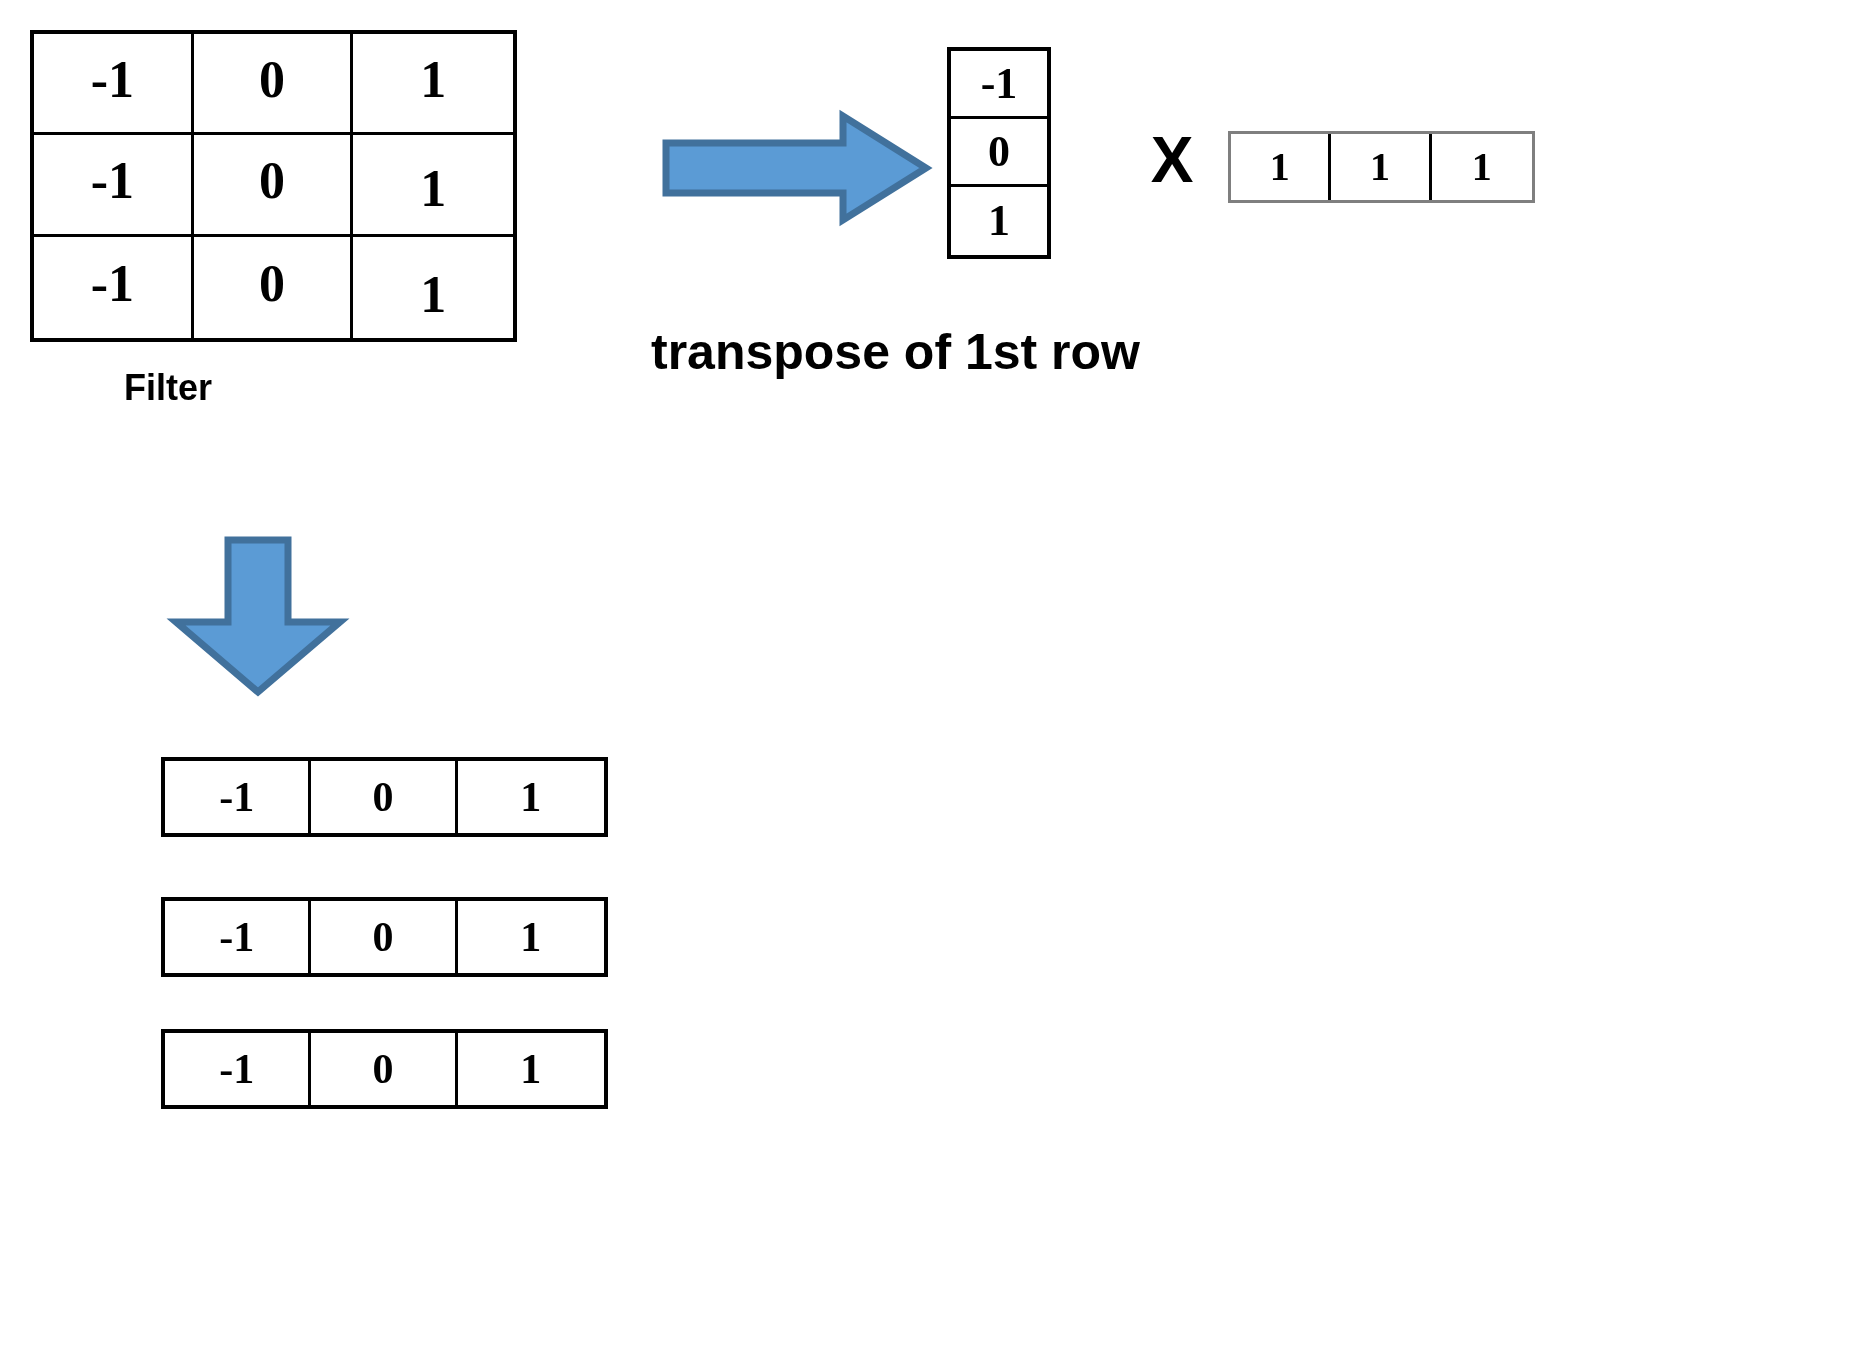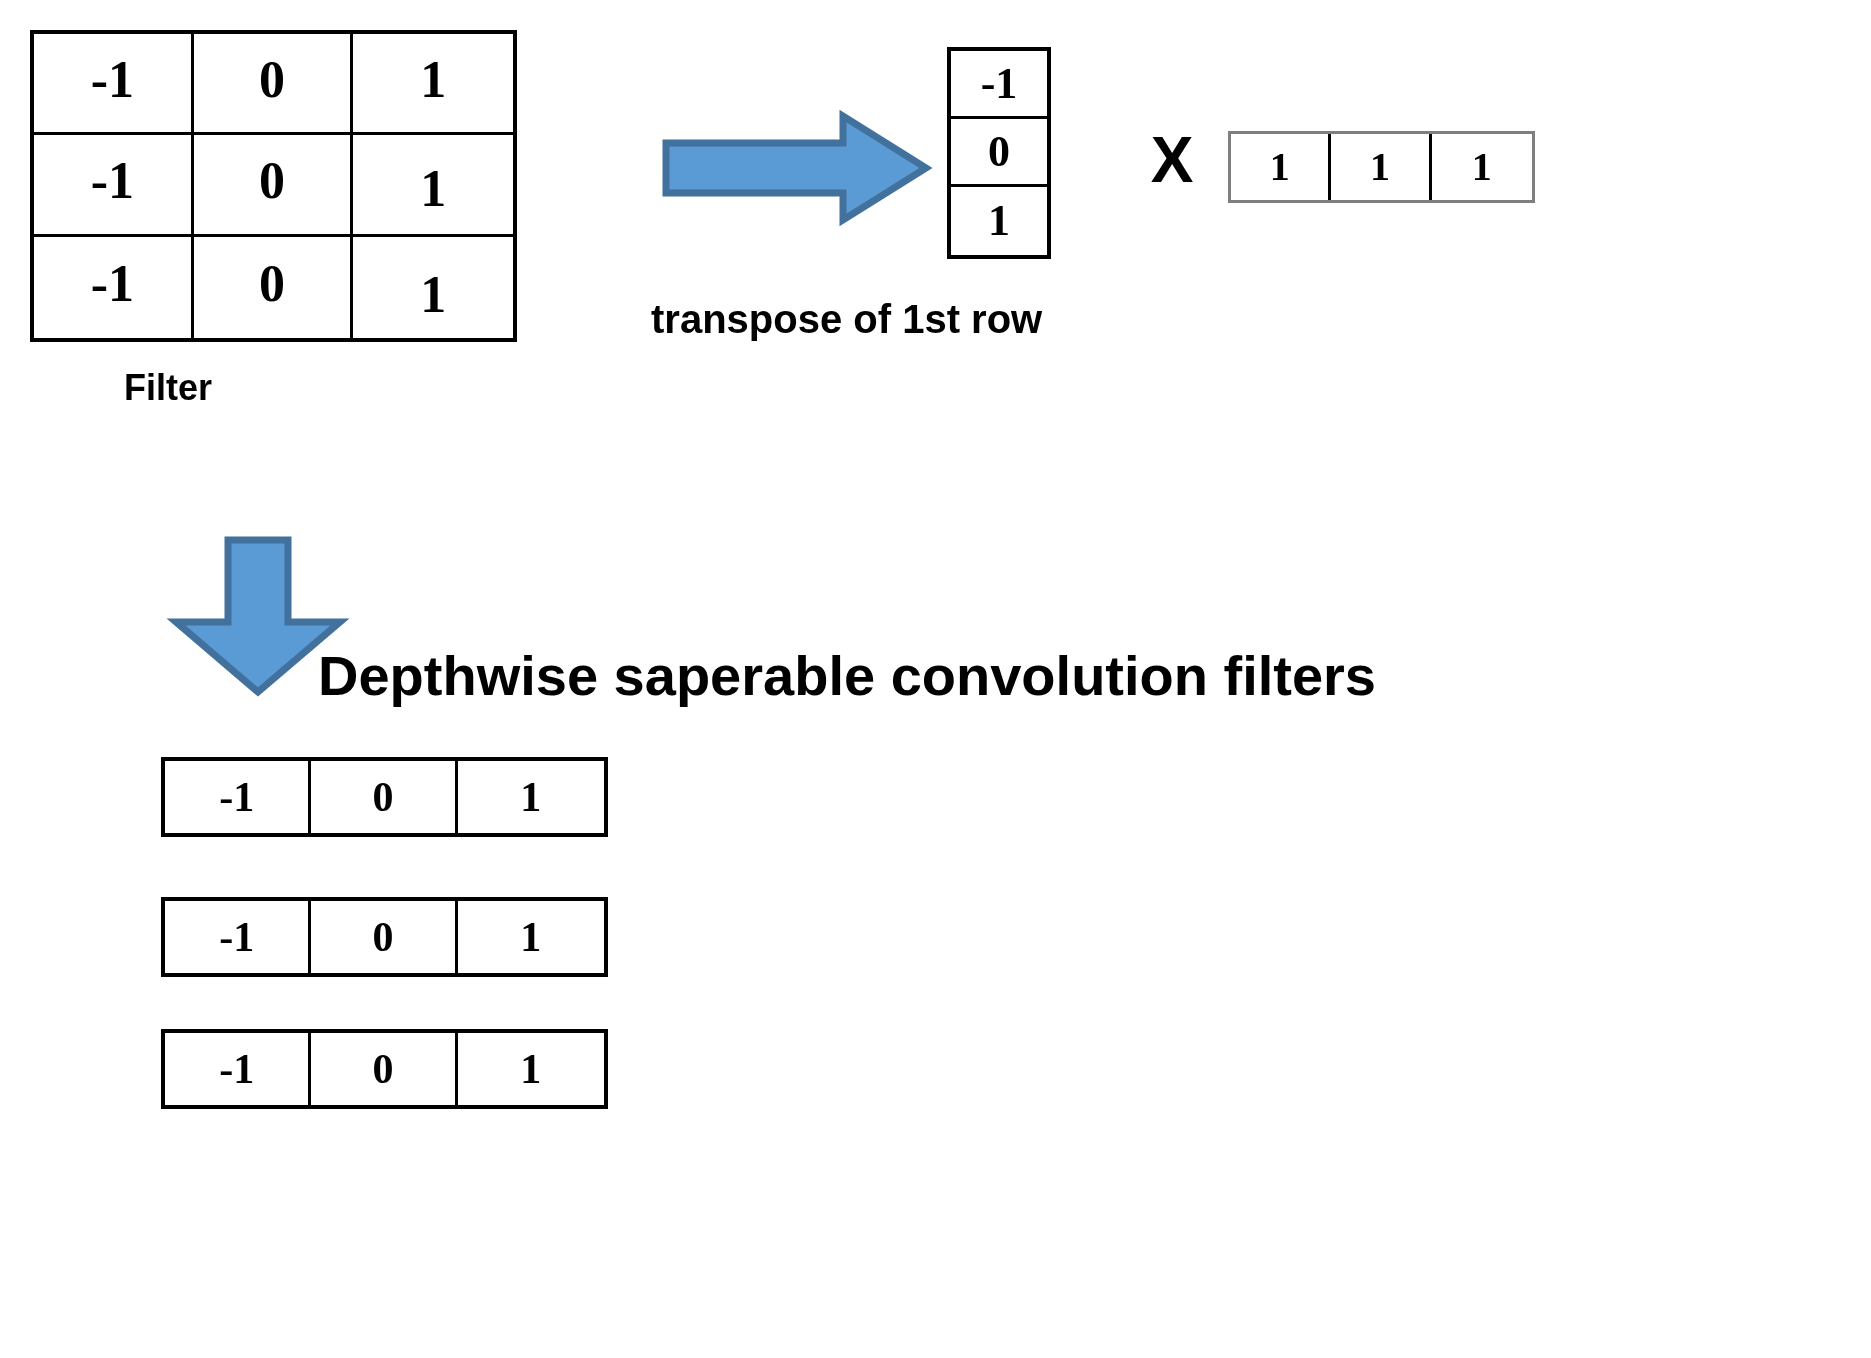--- a/index.html
+++ b/index.html
@@ -120,22 +120,22 @@
     white-space: nowrap;
     line-height: 1;
   }
   #filter-label {
     left: 124px;
     top: 370px;
     font-size: 36px;
   }
   #transpose-label {
     left: 651px;
-    top: 299px;
-    font-size: 40px;
+    top: 327px;
+    font-size: 50px;
   }
   #dsc-label {
     left: 318px;
     top: 648px;
     font-size: 56px;
   }
 
   
   #multiply-symbol {
     position: absolute;
@@ -210,21 +210,20 @@
   </div>
 
   <div class="label" id="transpose-label">transpose of 1st row</div>
 
   <div class="arrow" id="arrow-down">
     <svg width="200" height="260" viewBox="0 0 200 260" xmlns="http://www.w3.org/2000/svg">
       <polygon points="70,100 130,100 130,182 182,182 100,252 18,182 70,182" fill="#5b9bd5" stroke="#41719c" stroke-width="7" stroke-linejoin="miter"></polygon>
     </svg>
   </div>
 
-  <div class="label" id="dsc-label">Depthwise saperable convolution filters</div>
 
   <div class="grid sep-filter" id="sep-filter-1">
     <div class="cell">-1</div>
     <div class="cell">0</div>
     <div class="cell">1</div>
   </div>
 
   <div class="grid sep-filter" id="sep-filter-2">
     <div class="cell">-1</div>
     <div class="cell">0</div>

